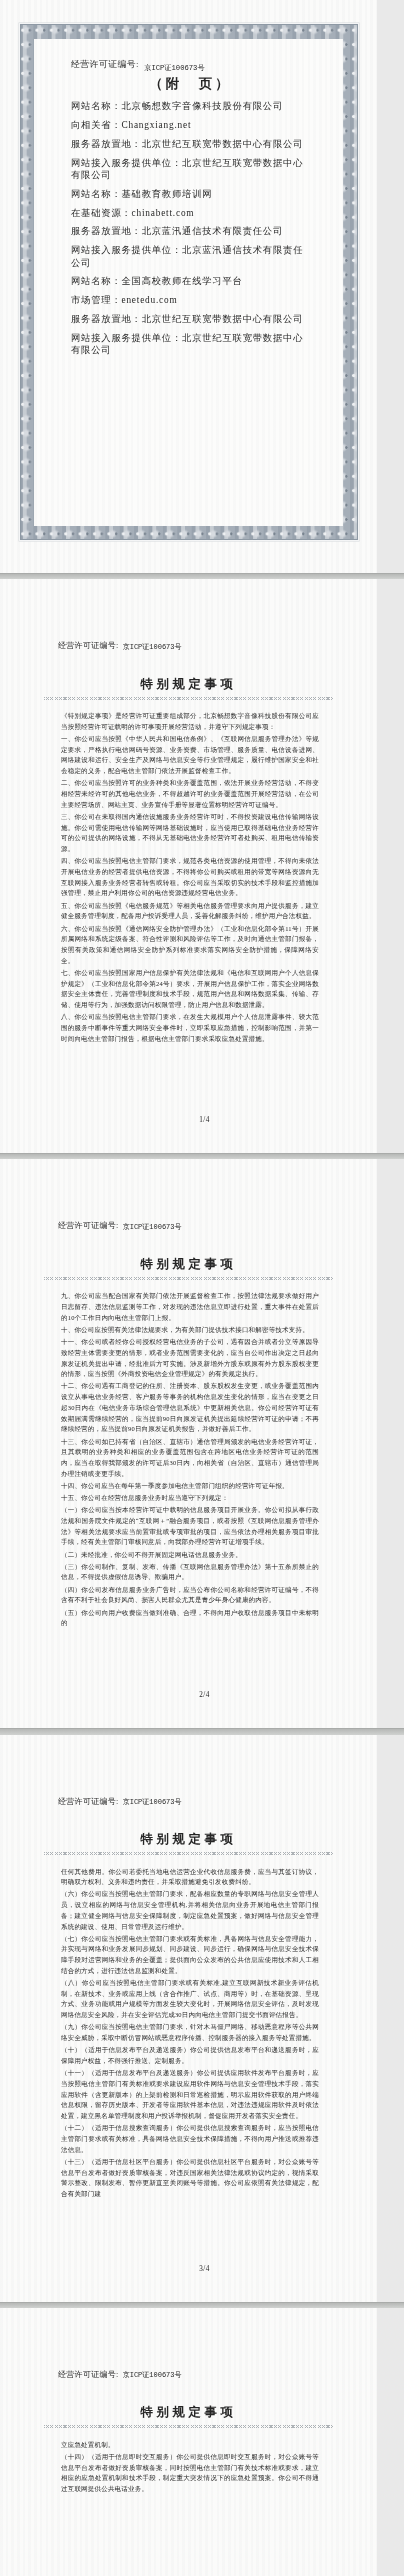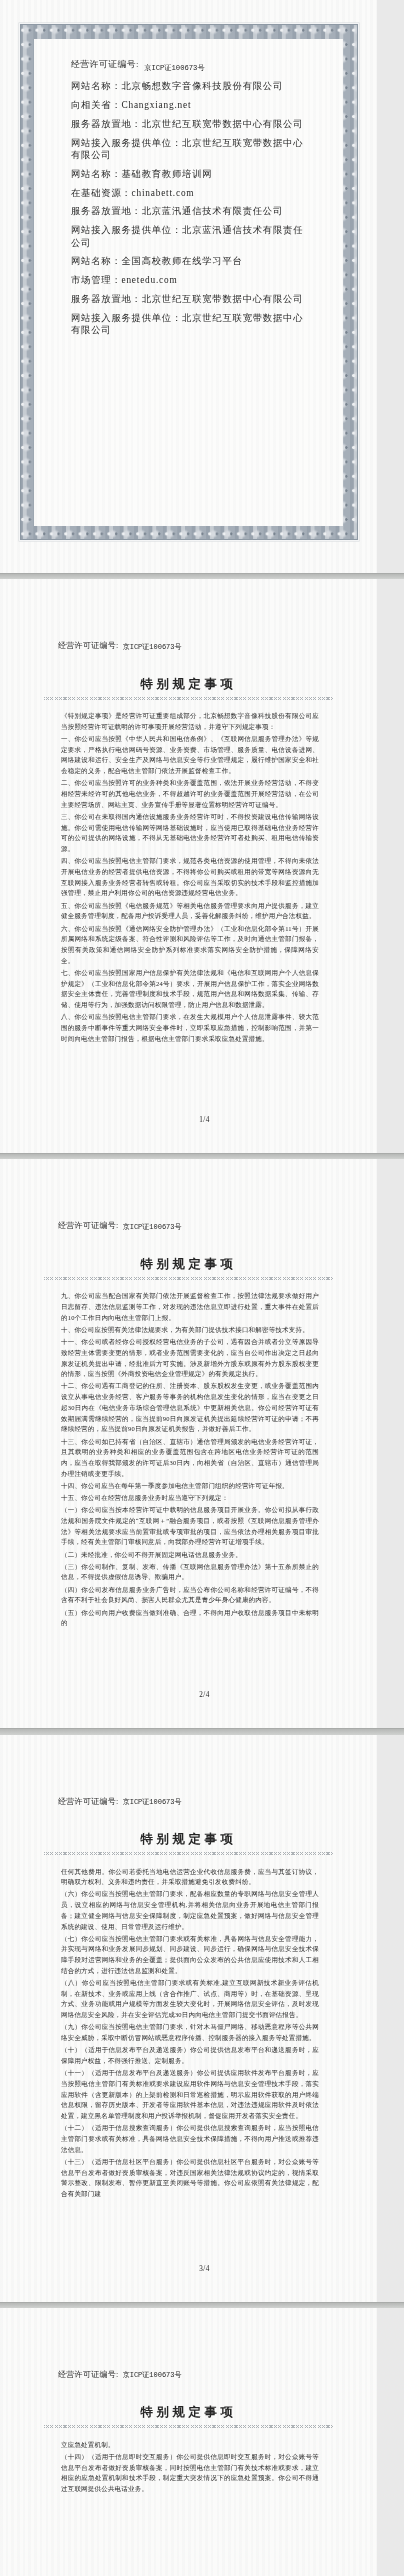--- a/index.html
+++ b/index.html
@@ -84,20 +84,21 @@
 </head>
 <body>
 
 <div class="page" id="page1">
   <div class="cert-frame">
     <div class="cert-inner">
       <div class="cert-license-row">
         <span class="cert-license-label">经营许可证编号:</span>
         <span class="cert-license-no">京ICP证100673号</span>
       </div>
+      <div class="cert-title2">（附　页）</div>
       <ul class="cert-fields">
           <li>网站名称：北京畅想数字音像科技股份有限公司</li>
           <li>向相关省：Changxiang.net</li>
           <li>服务器放置地：北京世纪互联宽带数据中心有限公司</li>
           <li>网站接入服务提供单位：北京世纪互联宽带数据中心有限公司</li>
           <li>网站名称：基础教育教师培训网</li>
           <li>在基础资源：chinabett.com</li>
           <li>服务器放置地：北京蓝汛通信技术有限责任公司</li>
           <li>网站接入服务提供单位：北京蓝汛通信技术有限责任公司</li>
           <li>网站名称：全国高校教师在线学习平台</li>

